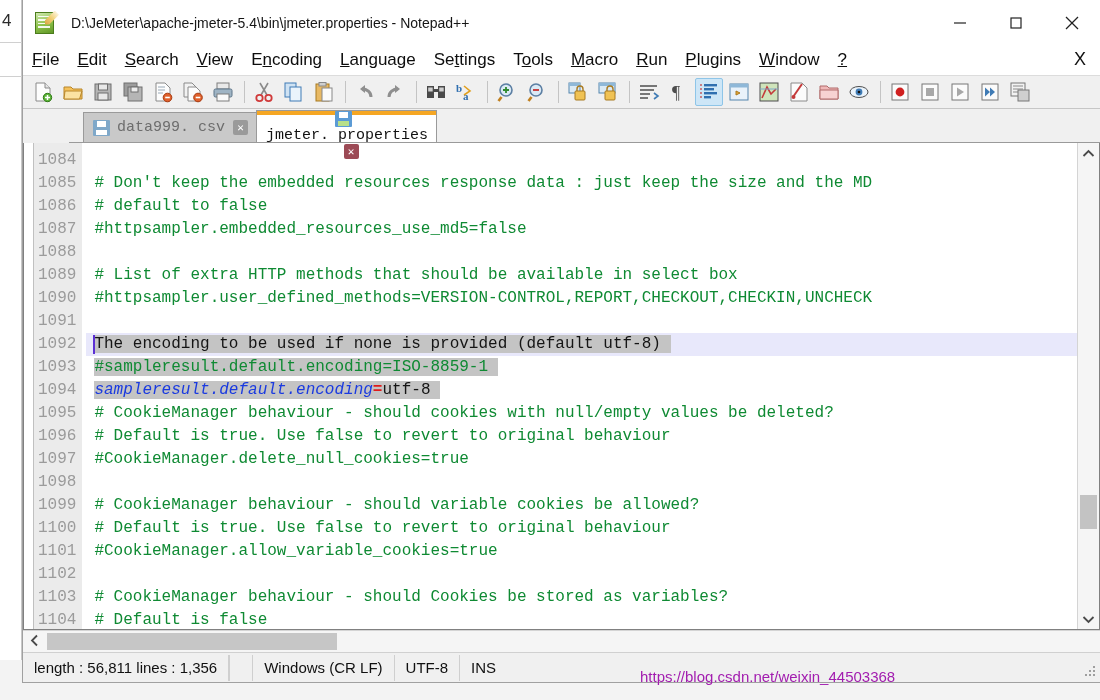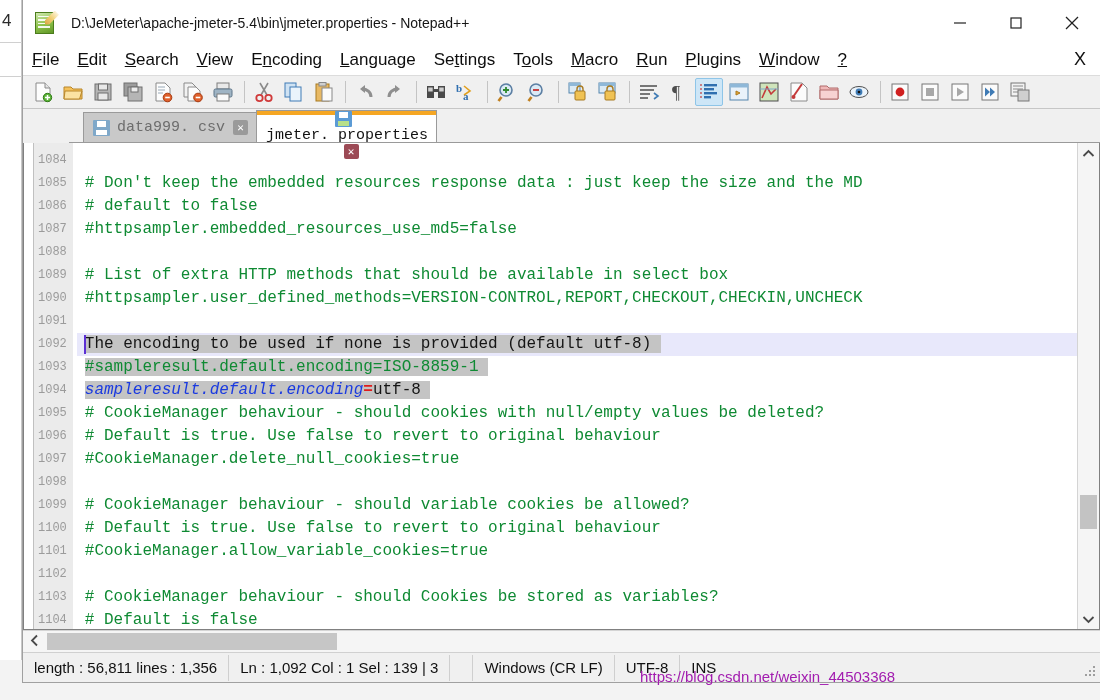--- a/index.html
+++ b/index.html
@@ -155,21 +155,21 @@
     border: 1px solid #808080; border-top: none;
     margin: 0; position: relative; overflow: hidden;
   }
   .editor-inner { flex: 1; display: flex; position: relative; overflow: hidden; }
 
   .gutter-bookmark { width: 10px; background: #ffffff; border-right: 1px solid #c0c0c0; flex: none; }
   .gutter-fold { width: 4px; background: #ffffff; flex: none; }
   .linenums {
     background: #ebebeb; color: #9b9b9b; text-align: right;
     padding: 6px 6px 0 4px; flex: none;
-    font-family: "Liberation Mono", monospace; font-size: 12px; line-height: 23px;
+    font-family: "Liberation Mono", monospace; font-size: 16px; line-height: 23px;
   }
   .code {
     flex: 1; padding: 6px 0 0 8px; position: relative; overflow: hidden;
     font-family: "Liberation Mono", monospace; font-size: 16px; line-height: 23px;
     white-space: pre;
   }
   .code .row { position: relative; height: 23px; white-space: pre; }
   .code .row .txt { position: relative; z-index: 2; }
   .curline-bg {
     position: absolute; left: -8px; right: 0; top: 0; height: 23px;
@@ -634,21 +634,20 @@
         <svg width="9" height="13" viewBox="0 0 9 13">
             <path d="M7 1.5L2 6.5l5 5" fill="none" stroke="#4a4a4a" stroke-width="1.8"></path>
           </svg>
       </div>
       <div class="hs-thumb"></div>
     </div>
 
     <div class="statusbar">
       <div class="sb-cell">length : 56,811   lines : 1,356</div>
       <div class="sb-div"></div>
-      <div class="sb-cell">Ln : 1,092   Col : 1   Sel : 139 | 3</div>
       <div class="sb-div"></div>
       <div class="sb-gap"></div>
       <div class="sb-div"></div>
       <div class="sb-cell">Windows (CR LF)</div>
       <div class="sb-div"></div>
       <div class="sb-cell">UTF-8</div>
       <div class="sb-div"></div>
       <div class="sb-cell">INS</div>
       <div class="sb-grip">
         <i style="left:9px;top:0"></i>

